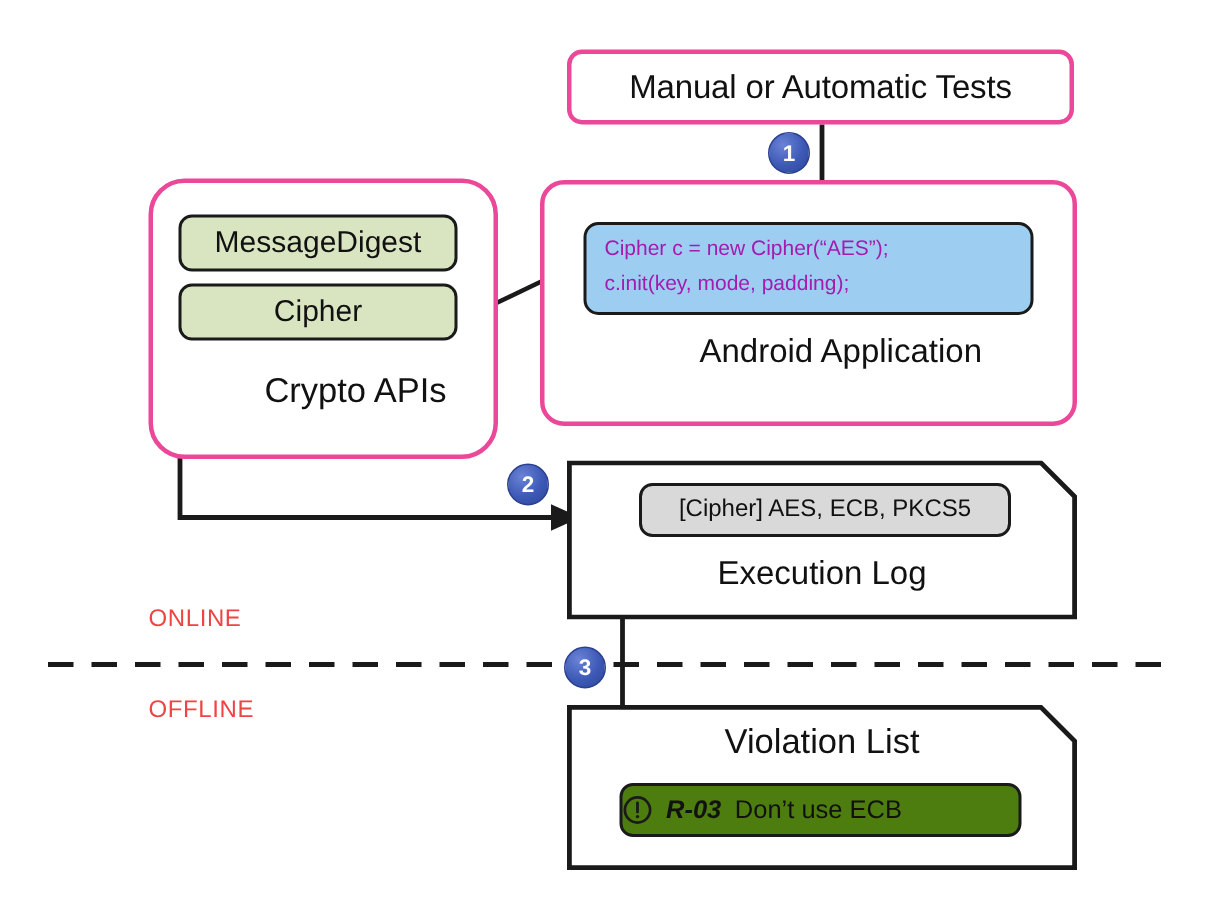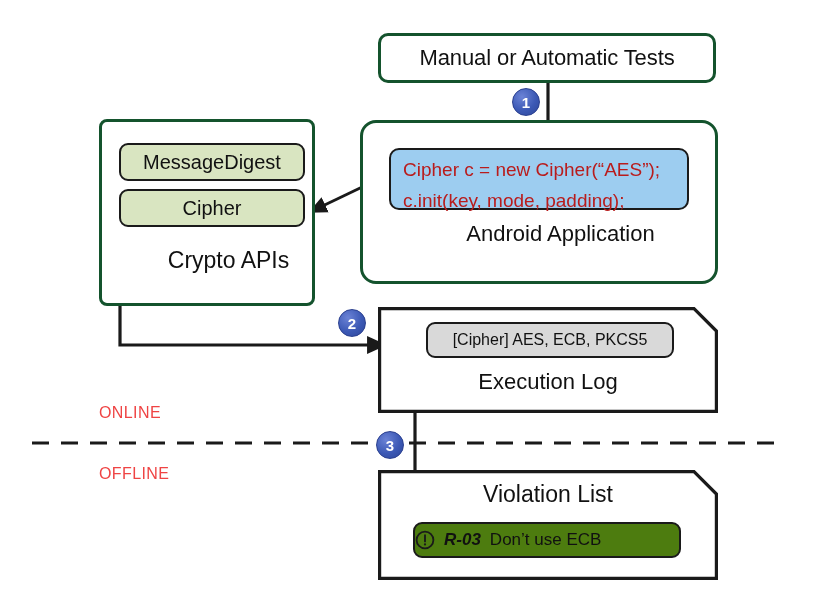--- a/index.html
+++ b/index.html
@@ -22,21 +22,21 @@
     position: absolute;
     left: 0; top: 0;
     width: 818px;
     height: 613px;
     pointer-events: none;
   }
   .node {
     position: absolute;
     box-sizing: border-box;
     background: #ffffff;
-    border: 3px solid #14532d;
+    border: 3px solid #ec4899;
   }
 
   
   #tests-box {
     left: 378px; top: 33px;
     width: 338px; height: 50px;
     border-radius: 10px;
     display: flex;
     align-items: center;
     justify-content: center;
@@ -57,39 +57,39 @@
     position: absolute;
     left: 26px; top: 25px;
     width: 300px; height: 62px;
     box-sizing: border-box;
     background: #9dcdf0;
     border: 2.5px solid #1a1a1a;
     border-radius: 10px;
     padding: 4px 10px 0 12px;
   }
   .code-line {
-    font-size: 19px;
+    font-size: 14px;
     line-height: 1.65;
     white-space: nowrap;
-    color: #b91c1c;
+    color: #a21caf;
   }
   #android-label {
     position: absolute;
     left: 0; right: 0;
     top: 98px;
     text-align: center;
     font-size: 22px;
     padding-left: 43px;
   }
 
   
   #crypto-box {
     left: 99px; top: 119px;
-    width: 216px; height: 187px;
-    border-radius: 8px;
+    width: 233px; height: 187px;
+    border-radius: 24px;
   }
   .api-chip {
     position: absolute;
     box-sizing: border-box;
     background: #d9e5c1;
     border: 2.5px solid #1a1a1a;
     border-radius: 9px;
     display: flex;
     align-items: center;
     justify-content: center;

